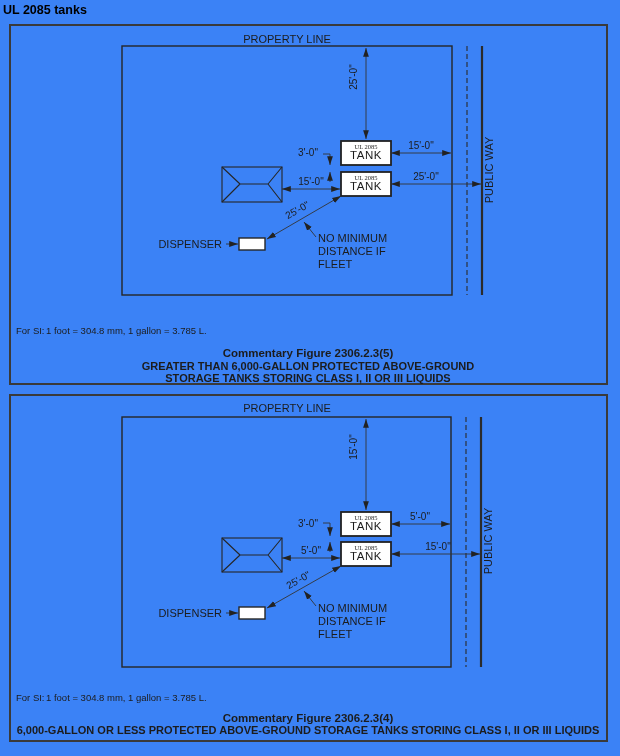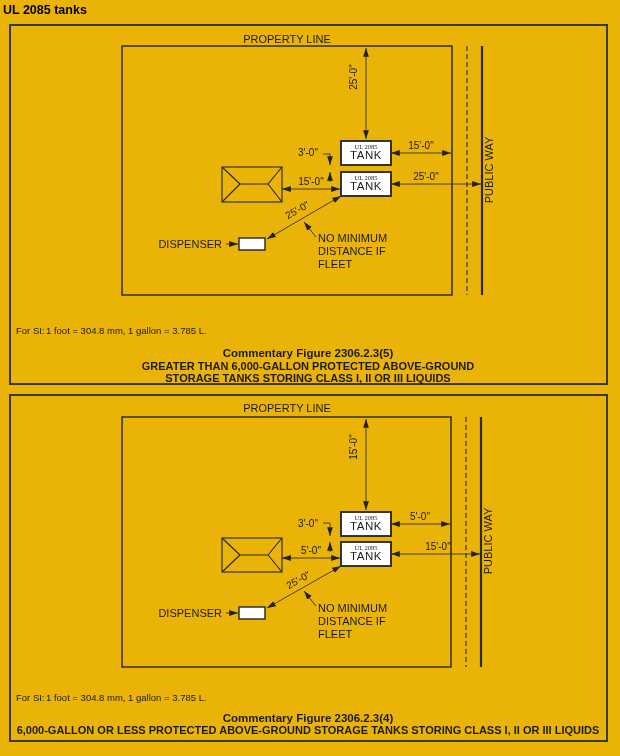--- a/index.html
+++ b/index.html
@@ -1,20 +1,20 @@
 <!DOCTYPE html>
 <html><head>
 <meta charset="utf-8">
 <style>
   html, body { margin: 0; padding: 0; background: #fff; }
   .page {
     position: relative;
     width: 620px;
     height: 756px;
-    background: #eab308;
+    background: #3b82f6;
     font-family: "Liberation Sans", sans-serif;
   }
   svg { display: block; }
   text { fill: #1c1c1c; font-family: "Liberation Sans", sans-serif; }
   .ttl   { font-size: 12.5px; font-weight: bold; fill: #000; }
   .lbl   { font-size: 11px; }
   .dimlbl{ font-size: 10px; }
   .code  { font-size: 6.5px; font-family: "Liberation Serif", serif; }
   .tanklbl { font-size: 11.5px; letter-spacing: 0.6px; }
   .si    { font-size: 9.5px; }

